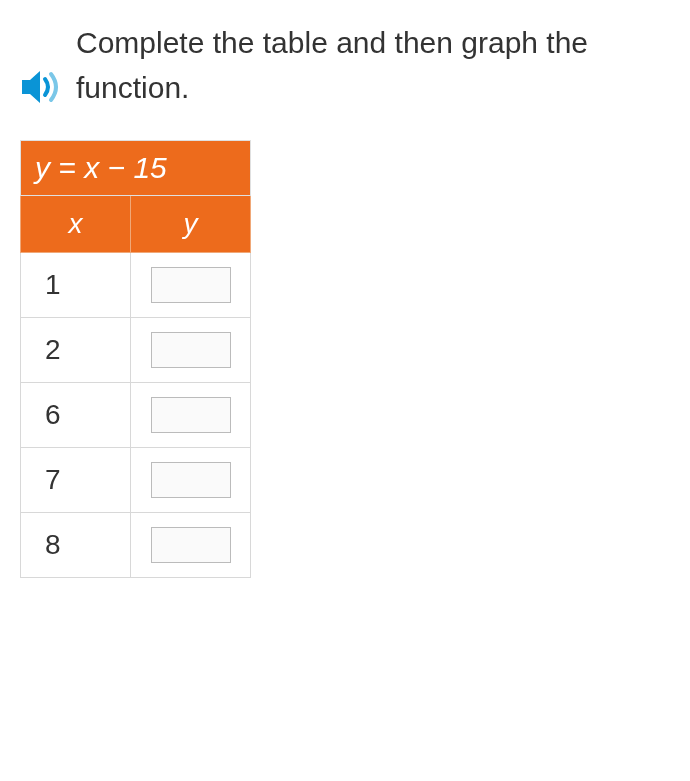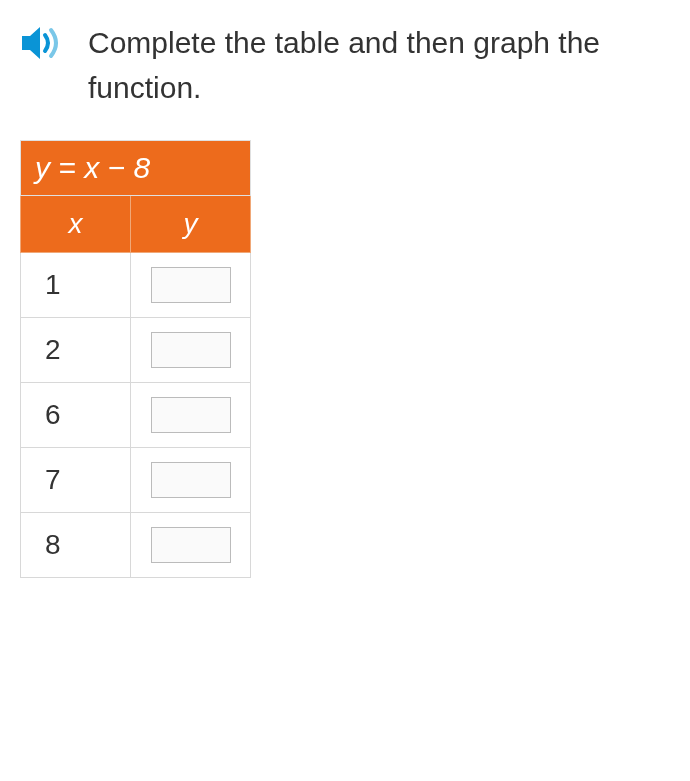--- a/index.html
+++ b/index.html
@@ -8,22 +8,22 @@
       padding: 0;
     }
     body {
       font-family: Arial, Helvetica, sans-serif;
       background: #fff;
       padding: 20px;
       width: 690px;
     }
     .question-row {
       display: flex;
-      align-items: flex-start;
-      gap: 24px;
+      align-items: flex-end;
+      gap: 12px;
       margin-bottom: 30px;
     }
     .speaker-icon {
       flex-shrink: 0;
       margin-top: 4px;
     }
     .question-text {
       font-size: 30px;
       color: #333;
       line-height: 1.5;
@@ -86,21 +86,21 @@
       <path d="M 25 11 Q 31 19 25 27" fill="none" stroke="#0a94d6" stroke-width="4" stroke-linecap="round"></path>
       <path d="M 31 6 Q 41 19 31 32" fill="none" stroke="#7ac7e8" stroke-width="4" stroke-linecap="round"></path>
     </svg>
   </span>
   <span class="question-text">Complete the table and then graph the function.</span>
 </div>
 
 <table class="table-container">
   <tbody>
       <tr>
-    <td class="equation-header" colspan="2">y = x − 8</td>
+    <td class="equation-header" colspan="2">y = x − 15</td>
   </tr>
   <tr>
     <td class="col-header">x</td>
     <td class="col-header">y</td>
   </tr>
   <tr>
     <td class="x-cell">1</td>
     <td class="y-cell">
       <input class="y-input" type="text" value="" style="">
     </td>

